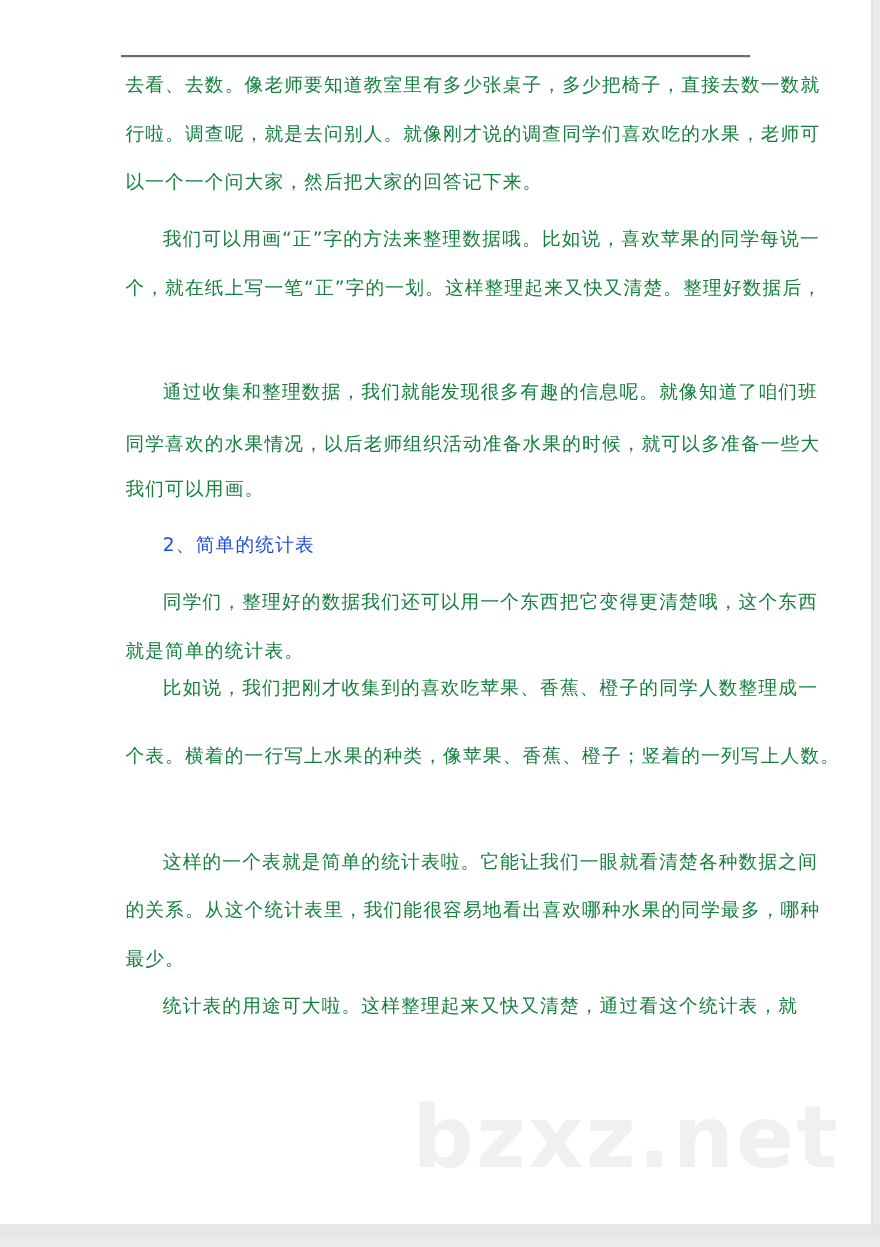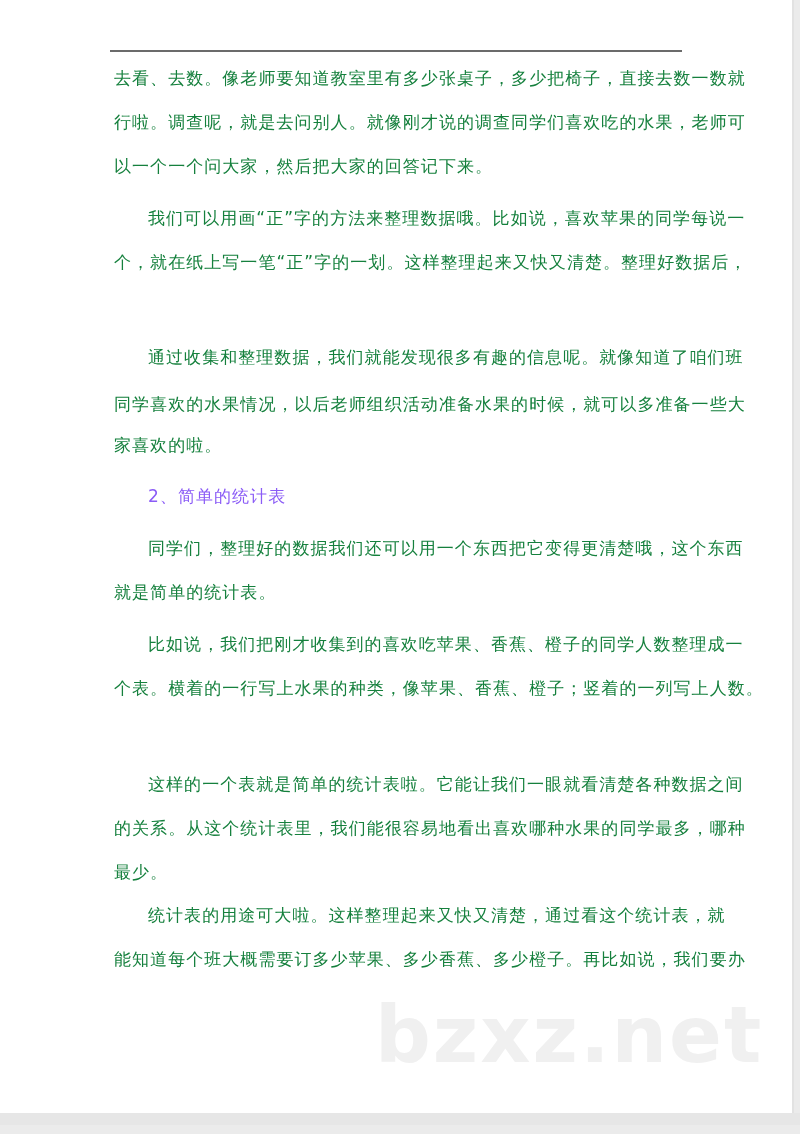--- a/index.html
+++ b/index.html
@@ -13,21 +13,21 @@
     }
     .header-rule {
       position: absolute; left: 110px; top: 50px; width: 572px; height: 0;
       border-top: 2px solid #6b6b6b;
     }
     .line {
       position: absolute; left: 0; font-size: 17px; color: #15803d; white-space: nowrap;
       letter-spacing: 1.05px; line-height: 20px;
     }
     .indent { left: 34px; }
-    .heading { color: #8b5cf6; }
+    .heading { color: #1d4ed8; }
     .watermark {
       position: absolute; left: 375px; top: 990px;
       font-family: "DejaVu Sans", sans-serif; font-weight: bold; font-size: 78px;
       color: #f0f0f0; letter-spacing: 2px;
     }
     .bottom-band {
       position: absolute; left: 0; top: 1113px; width: 800px; height: 12px;
       background: #e6e6e6;
     }
   </style>
@@ -38,25 +38,24 @@
   <div class="header-rule"></div>
   <div id="lines"></div>
   <div class="watermark">bzxz.net</div>
 <div class="line" style="top: 68px; left: 114px;">去看、去数。像老师要知道教室里有多少张桌子，多少把椅子，直接去数一数就</div>
     <div class="line" style="top: 112px; left: 114px;">行啦。调查呢，就是去问别人。就像刚才说的调查同学们喜欢吃的水果，老师可</div>
     <div class="line" style="top: 156px; left: 114px;">以一个一个问大家，然后把大家的回答记下来。</div>
     <div class="line indent" style="top: 208px; left: 148px;">我们可以用画“正”字的方法来整理数据哦。比如说，喜欢苹果的同学每说一</div>
     <div class="line" style="top: 252px; left: 114px;">个，就在纸上写一笔“正”字的一划。这样整理起来又快又清楚。整理好数据后，</div>
     <div class="line indent" style="top: 347px; left: 148px;">通过收集和整理数据，我们就能发现很多有趣的信息呢。就像知道了咱们班</div>
     <div class="line" style="top: 394px; left: 114px; text-align: center;">同学喜欢的水果情况，以后老师组织活动准备水果的时候，就可以多准备一些大</div>
-    <div class="line" style="top: 435px; left: 114px;">家喜欢的啦。</div>
+    <div class="line" style="top: 435px; left: 114px;">我们可以用画。</div>
     <div class="line indent heading" style="top: 486px; left: 148px;">2、简单的统计表</div>
     <div class="line indent" style="top: 538px; left: 148px;">同学们，整理好的数据我们还可以用一个东西把它变得更清楚哦，这个东西</div>
     <div class="line" style="top: 582px; left: 114px;">就是简单的统计表。</div>
-    <div class="line indent" style="top: 634px; left: 148px;">比如说，我们把刚才收集到的喜欢吃苹果、香蕉、橙子的同学人数整理成一</div>
+    <div class="line indent" style="top: 616px; left: 148px; font-family: Liberation Serif, serif;">比如说，我们把刚才收集到的喜欢吃苹果、香蕉、橙子的同学人数整理成一</div>
     <div class="line" style="top: 678px; left: 114px;">个表。横着的一行写上水果的种类，像苹果、香蕉、橙子；竖着的一列写上人数。</div>
     <div class="line indent" style="top: 774px; left: 148px;">这样的一个表就是简单的统计表啦。它能让我们一眼就看清楚各种数据之间</div>
     <div class="line" style="top: 818px; left: 114px;">的关系。从这个统计表里，我们能很容易地看出喜欢哪种水果的同学最多，哪种</div>
     <div class="line" style="top: 862px; left: 114px;">最少。</div>
     <div class="line indent" style="top: 905px; left: 148px;">统计表的用途可大啦。这样整理起来又快又清楚，通过看这个统计表，就</div>
-    <div class="line" style="top: 949px; left: 114px;">能知道每个班大概需要订多少苹果、多少香蕉、多少橙子。再比如说，我们要办</div>
   </div>
 <div class="bottom-band"></div>
 
 </body></html>

